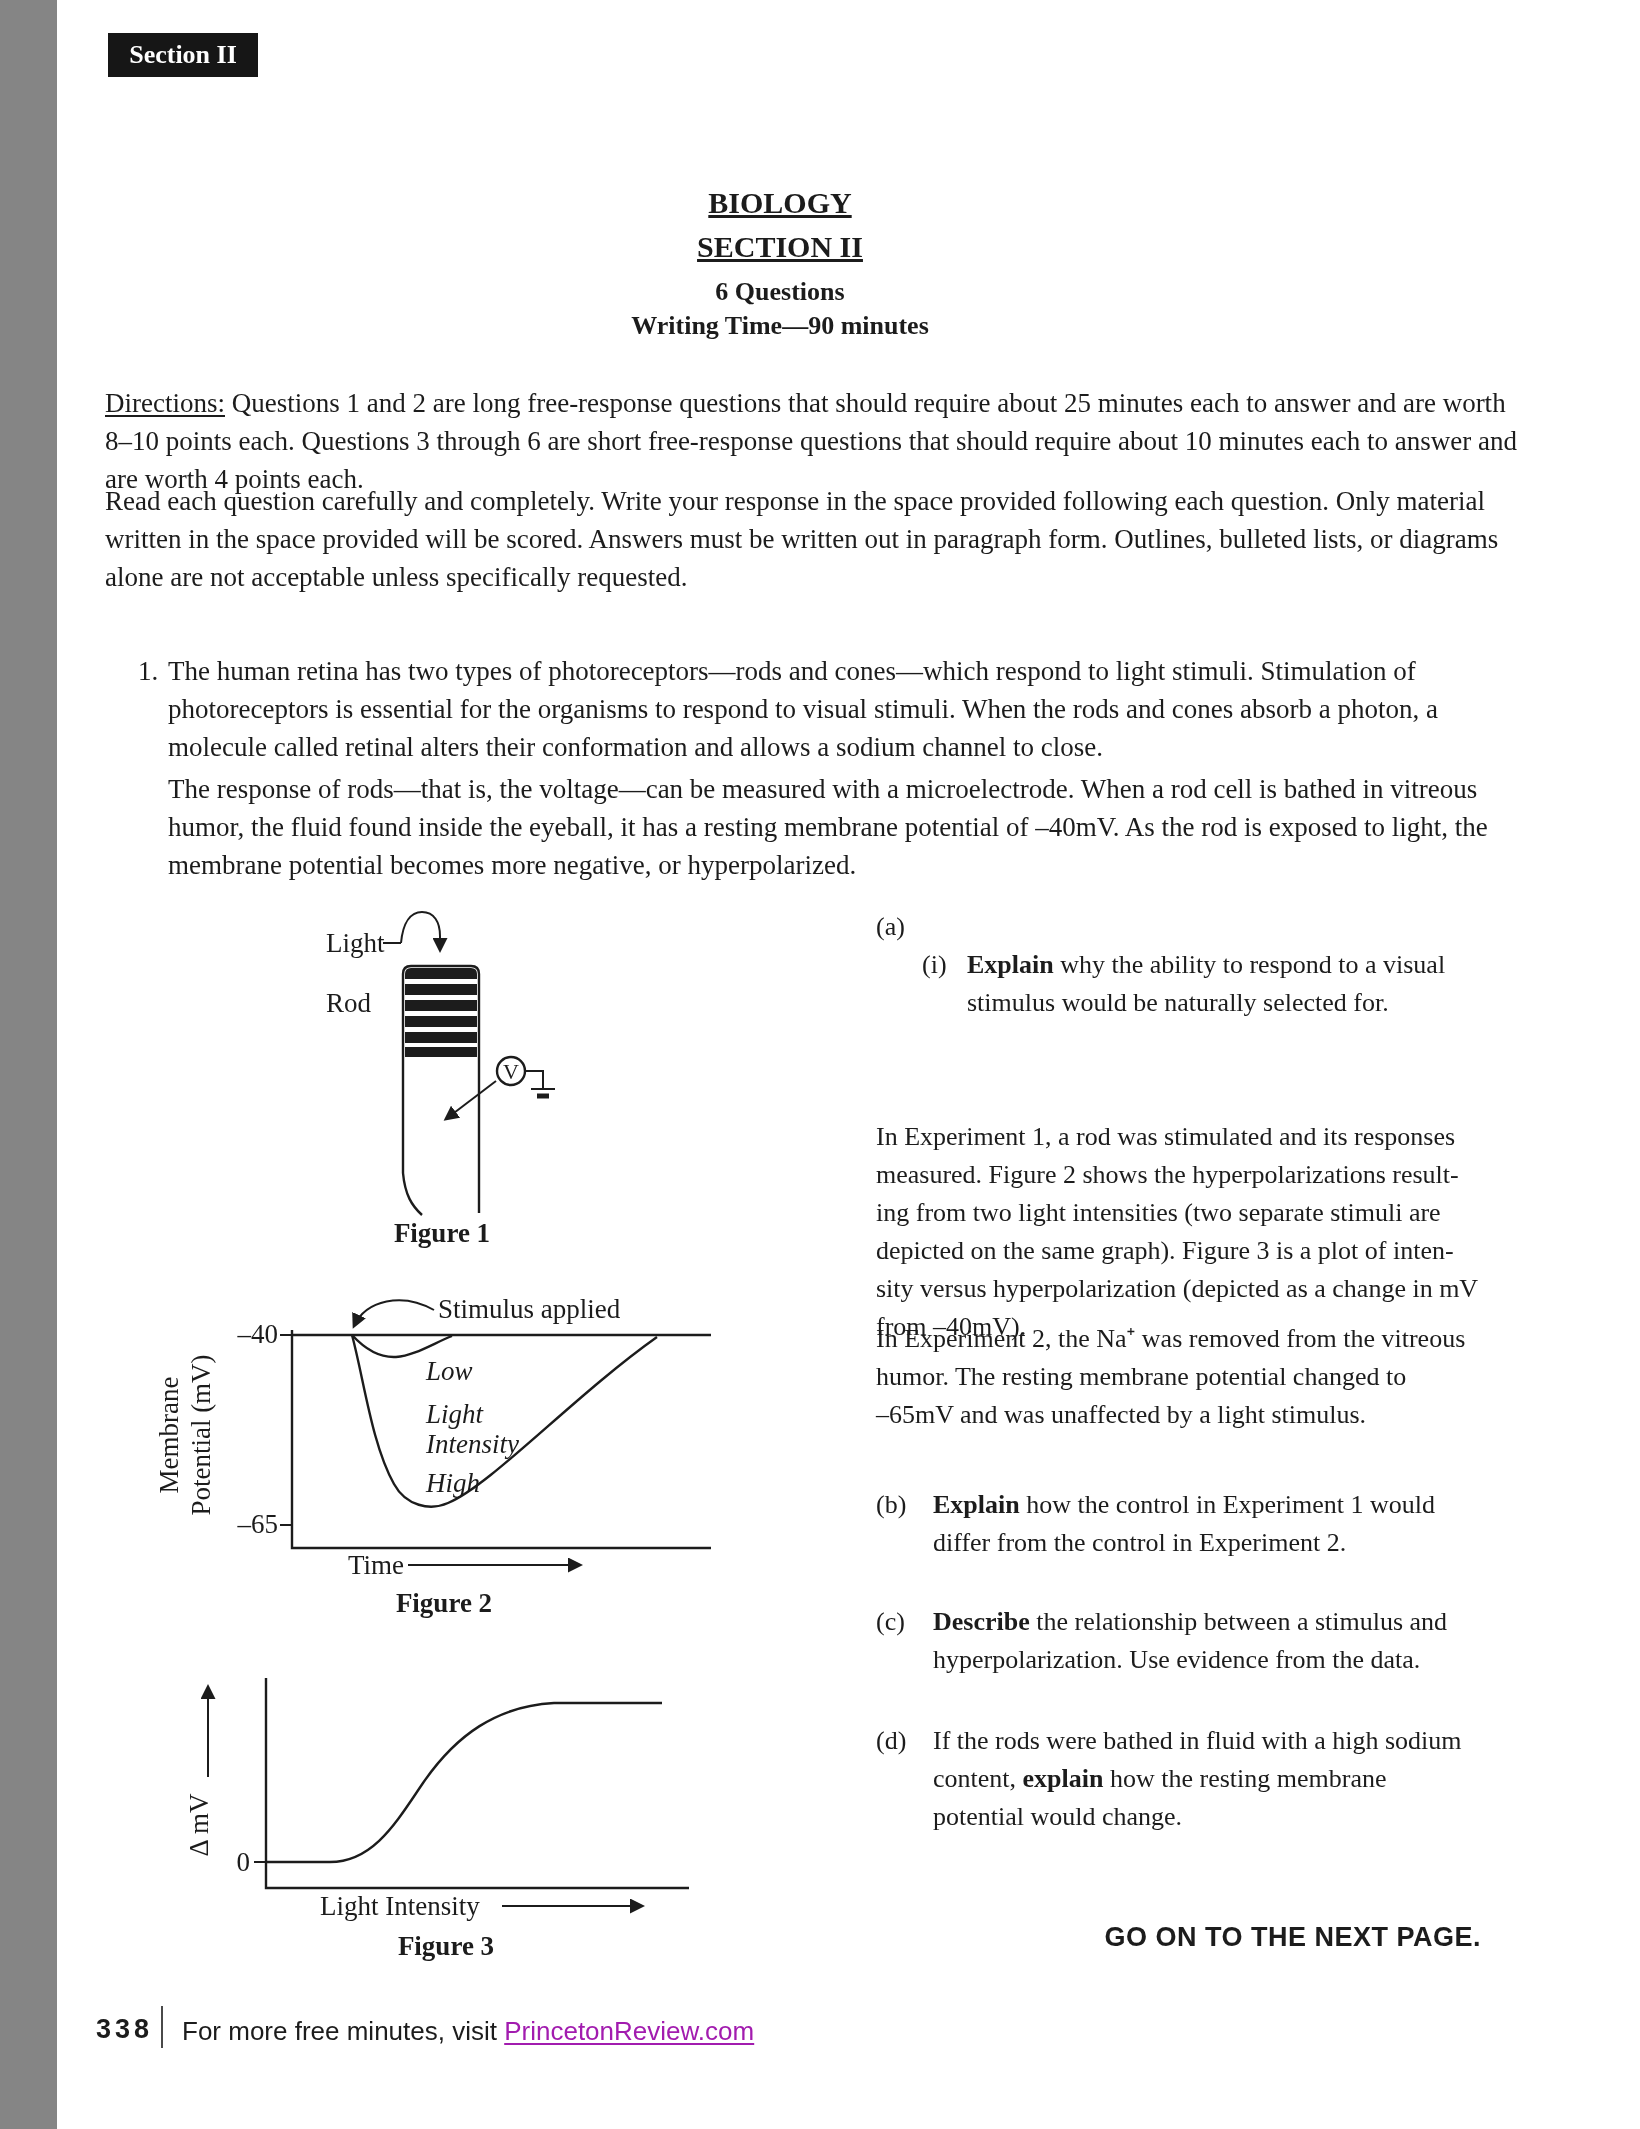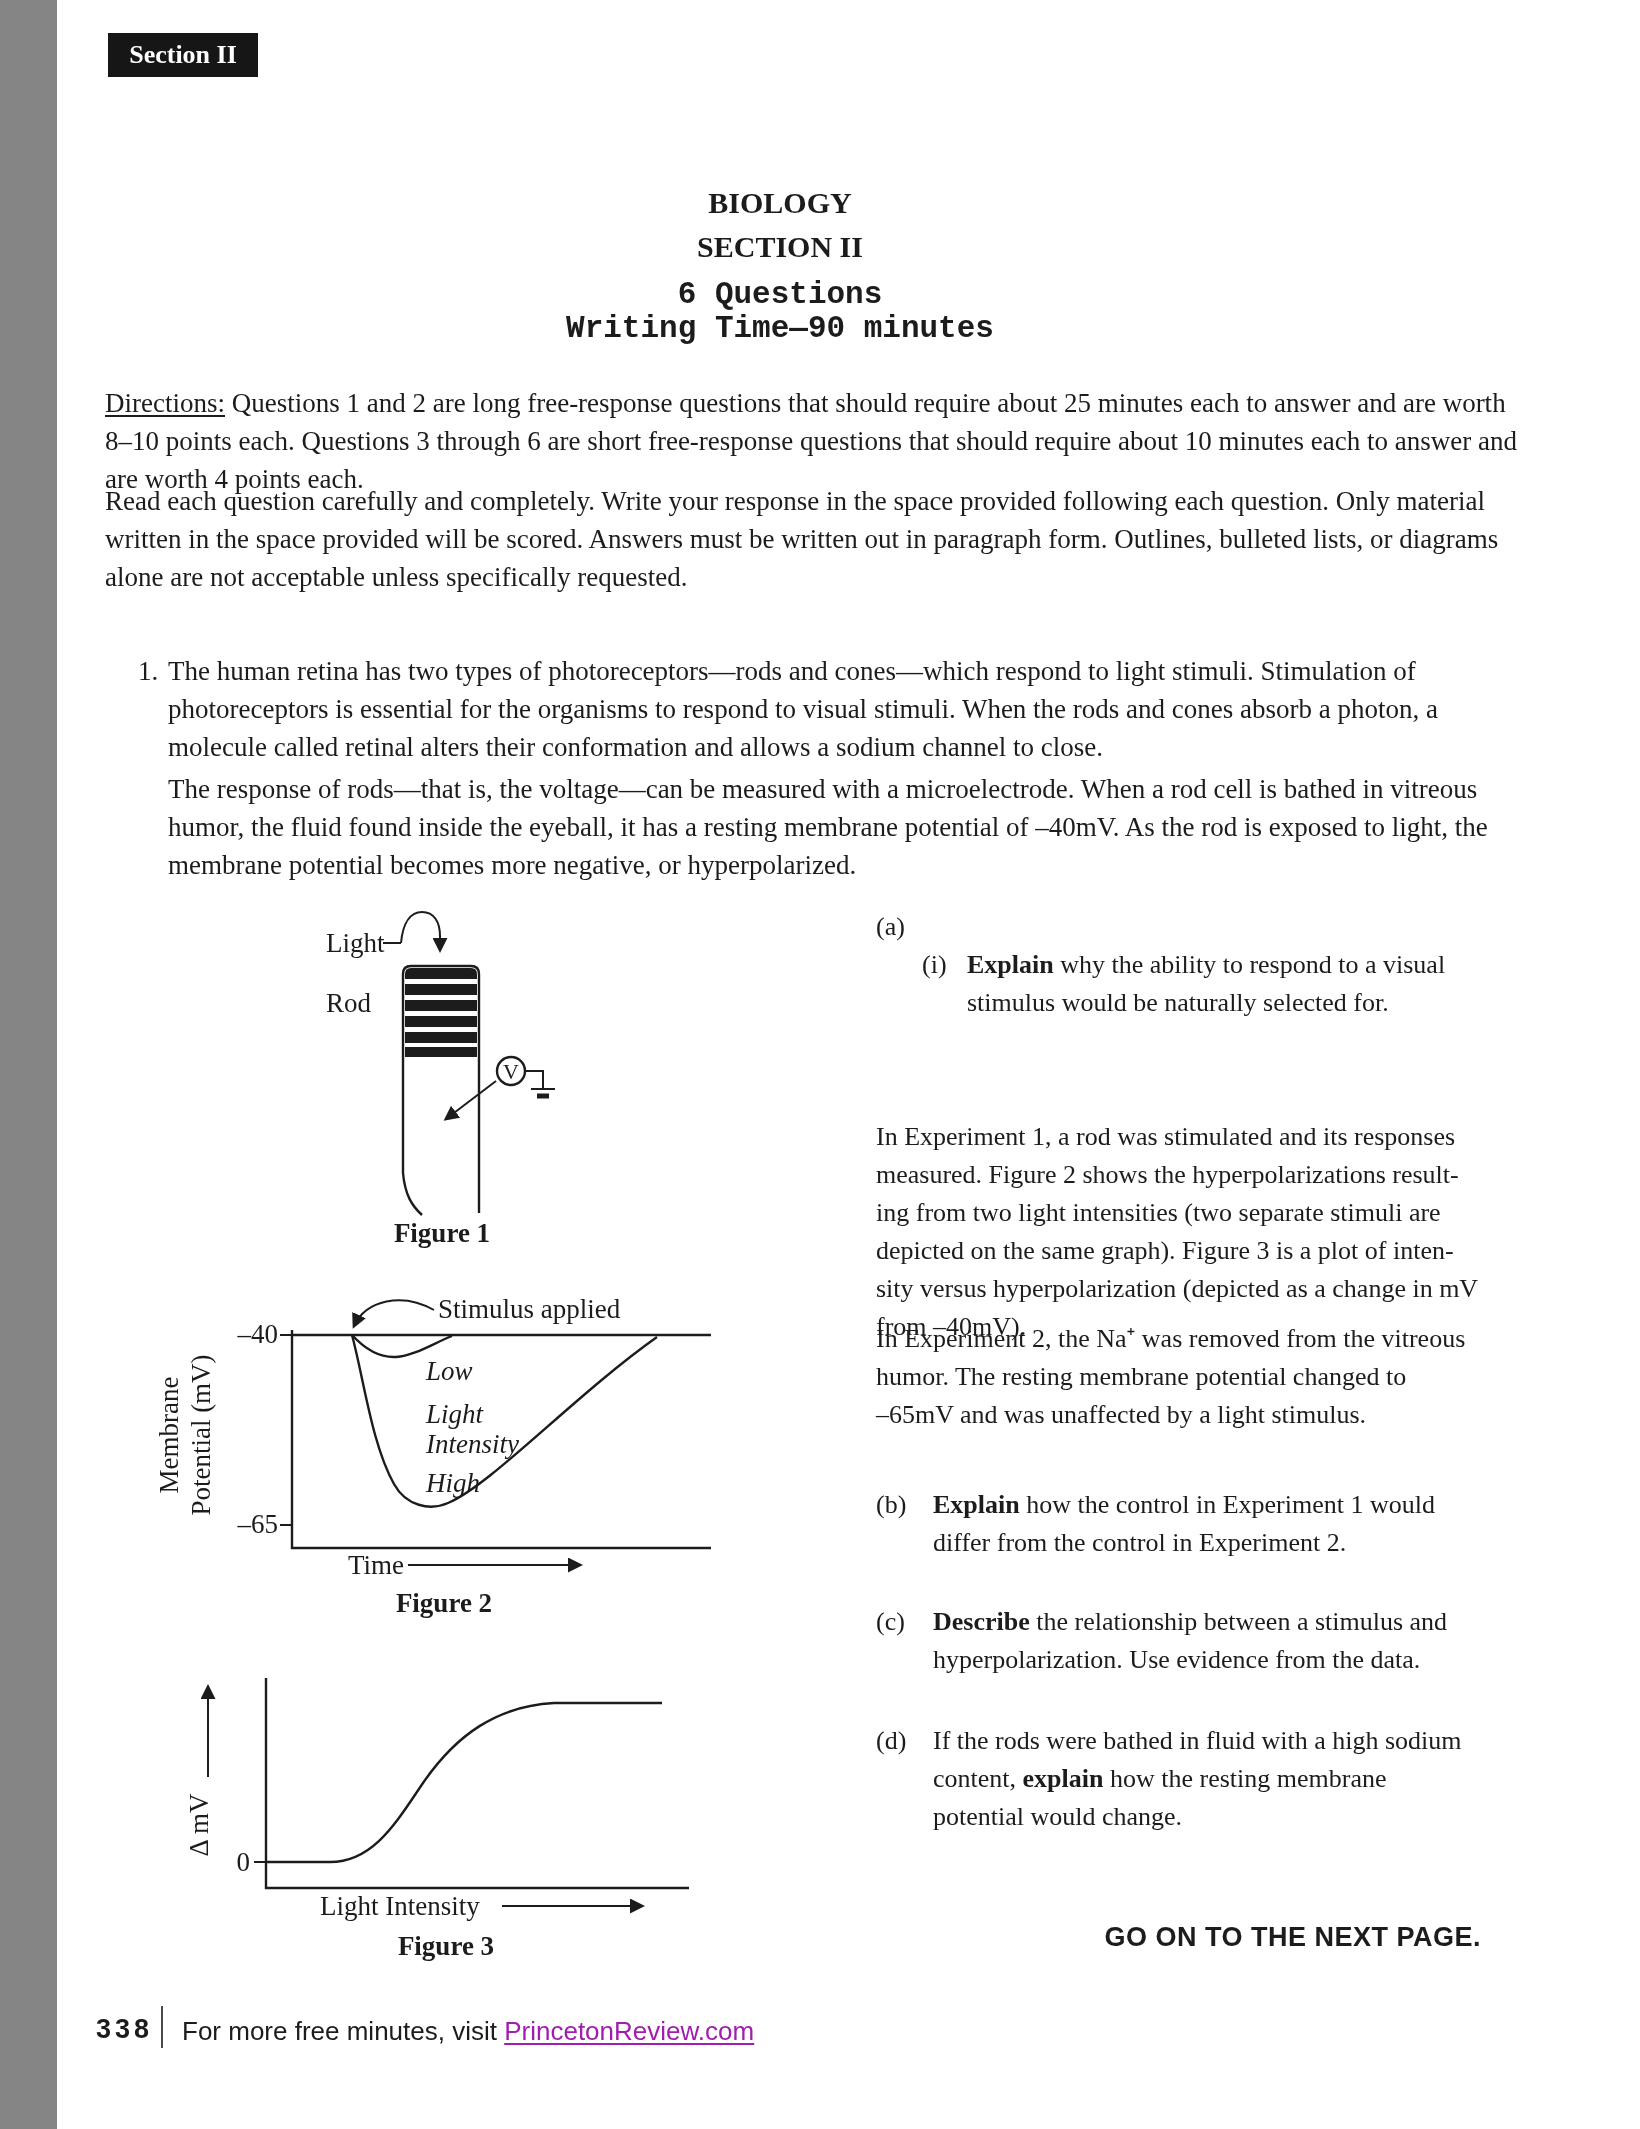--- a/index.html
+++ b/index.html
@@ -6,22 +6,22 @@
   body{
     width:1640px;height:2129px;position:relative;background:#ffffff;
     font-family:"Liberation Serif", serif;color:#1c1c1c;overflow:hidden;
   }
   .abs{position:absolute;}
   .sidebar{left:0;top:0;width:57px;height:2129px;background:#858585;}
   .tab{left:108px;top:33px;width:150px;height:44px;background:#161616;color:#ffffff;
        display:flex;align-items:center;justify-content:center;
        font-weight:bold;font-size:26px;}
   .hdr{left:60px;width:1440px;text-align:center;font-weight:bold;}
-  .h1{font-size:30px;}
-  .h2{font-size:31px;font-family:Liberation Mono, monospace;}
+  .h1{font-size:30px;text-decoration:underline;}
+  .h2{font-size:26px;}
   .para{font-size:27px;line-height:38px;white-space:pre-line;}
   .underline{text-decoration:underline;text-underline-offset:3px;}
   .qrow{display:flex;align-items:flex-start;}
   .qnum{flex:0 0 30px;font-size:27px;line-height:38px;}
   .rcol{font-size:26px;line-height:38px;width:680px;}
   .rcol .pre{white-space:pre-line;}
   .row{display:flex;align-items:flex-start;}
   .rlab{flex:0 0 45px;}
   .blab{flex:0 0 57px;}
   .suba{padding-left:46px;}

